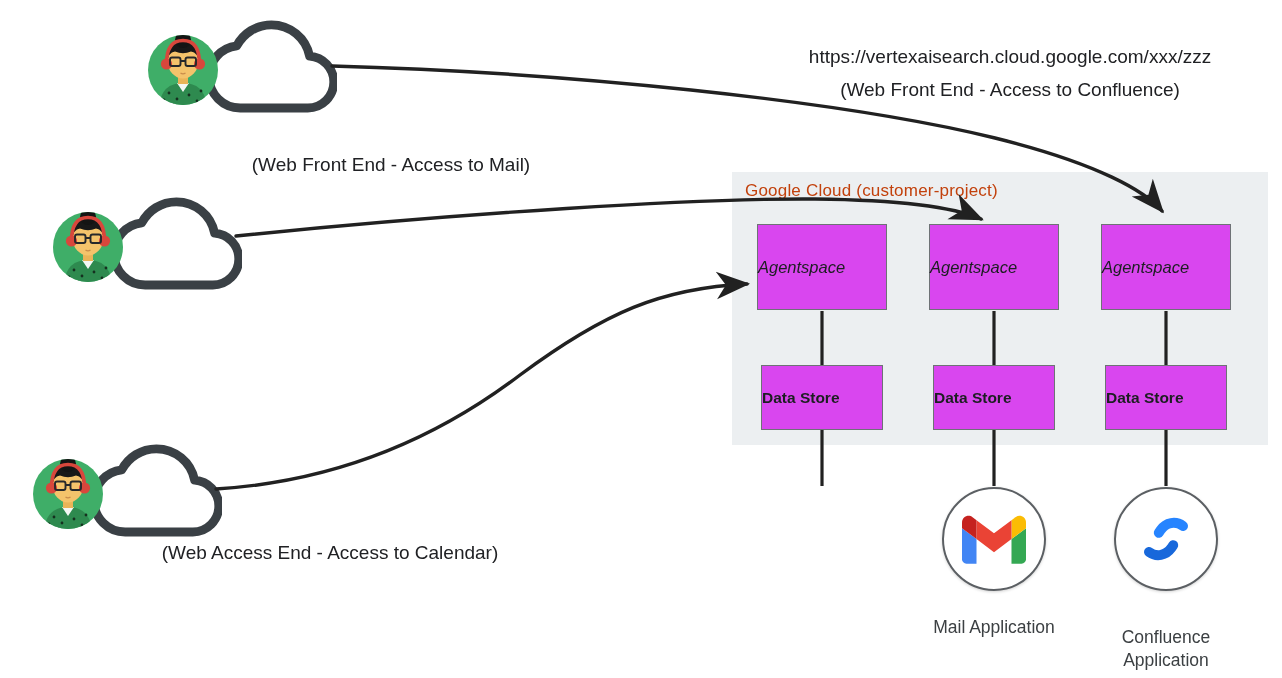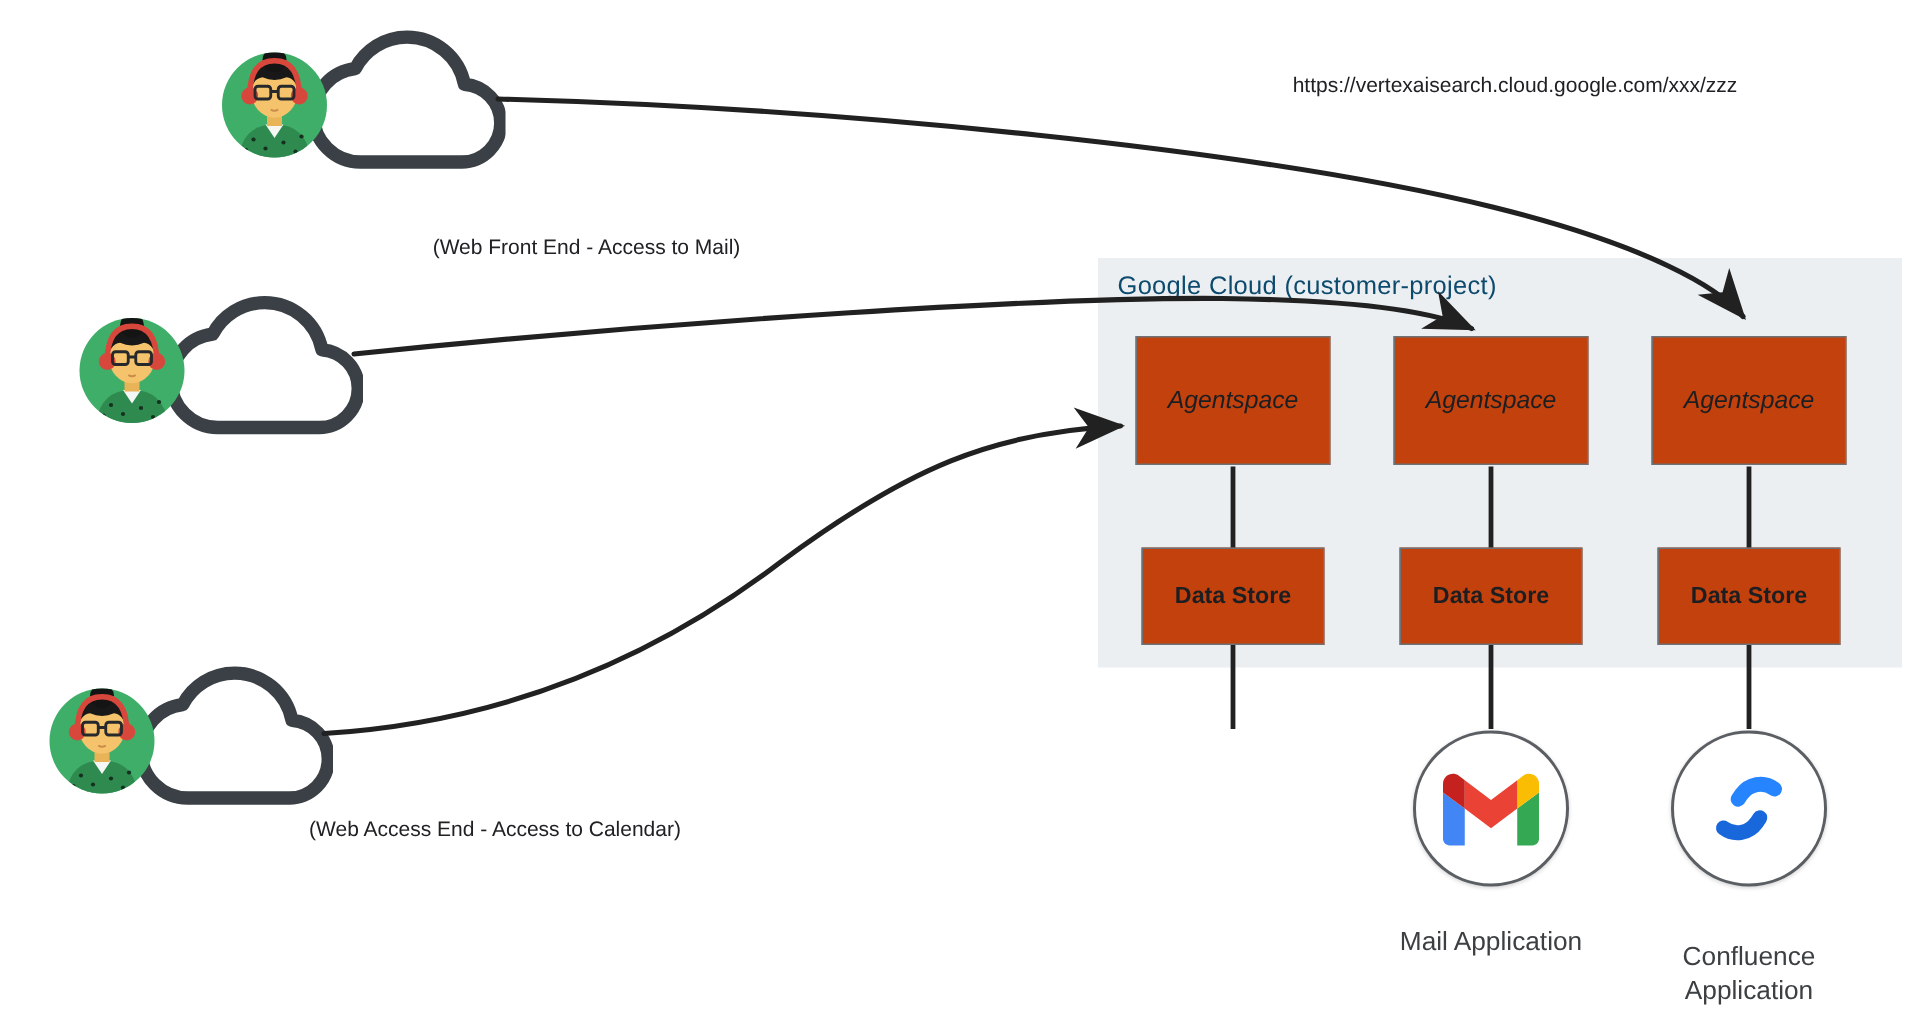--- a/index.html
+++ b/index.html
@@ -1,32 +1,32 @@
 <!DOCTYPE html>
 <html><head>
 <meta charset="utf-8">
 <style>
   html,body{margin:0;padding:0;background:#fff;}
   .stage{position:relative;width:1282px;height:678px;background:#fff;overflow:hidden;
          font-family:"Liberation Sans",sans-serif;color:#202124;}
   .abs{position:absolute;}
   
   .panel{left:732px;top:172px;width:536px;height:273px;background:#ECEFF1;}
-  .panel-title{left:745px;top:181px;font-size:17px;color:#0c4a6e;letter-spacing:.2px;}
+  .panel-title{left:745px;top:181px;font-size:17px;color:#c2410c;letter-spacing:.2px;}
   
-  .box{background:#c2410c;border:1.5px solid #6E7276;display:flex;align-items:center;justify-content:center;box-sizing:border-box;}
+  .box{background:#d946ef;border:1.5px solid #6E7276;display:flex;align-items:center;box-sizing:border-box;}
   .agent{top:224px;width:130px;height:86px;font-style:italic;font-size:16.5px;color:#1c1e21;}
   .dstore{top:365px;width:122px;height:65px;font-size:15.5px;color:#1c1e21;font-weight:bold;}
   
   .appcircle{width:104px;height:104px;border-radius:50%;background:#fff;border:2px solid #5b5f63;
              display:flex;align-items:center;justify-content:center;top:487px;
              box-shadow:0 1px 3px rgba(0,0,0,.18);box-sizing:border-box;}
   .applabel{width:132px;text-align:center;font-size:17.5px;line-height:23px;color:#3C4043;}
   
-  .urlblock{width:464px;text-align:center;font-size:14px;line-height:33px;color:#202124;}
+  .urlblock{width:464px;text-align:center;font-size:19px;line-height:33px;color:#202124;}
   svg.overlay{left:0;top:0;pointer-events:none;}
 </style>
 </head>
 <body>
 
 <div class="stage">
 
   <svg width="0" height="0" style="position:absolute" aria-hidden="true">
     <defs>
       <clipPath id="avclip">
@@ -107,20 +107,21 @@
       <path d="M45 15 C37.5 9.5 28 11.5 22.8 18.8 L20.8 21.8" fill="none" stroke="#2684FF" stroke-width="10" stroke-linecap="round"></path>
       <path d="M11 41 C18.5 46.5 28 44.5 33.2 37.2 L35.2 34.2" fill="none" stroke="#1868DB" stroke-width="10" stroke-linecap="round"></path>
     </svg>
   </div>
 
   <div class="abs applabel" style="left:928px;top:616px">Mail Application</div>
   <div class="abs applabel" style="left:1100px;top:626px">Confluence Application</div>
 
   <div class="abs urlblock" style="left:778px;top:40px">
     <div>https://vertexaisearch.cloud.google.com/xxx/zzz</div>
+    <div>(Web Front End - Access to Confluence)</div>
   </div>
   <div class="abs urlblock" style="left:159px;top:148px">
     <div>(Web Front End - Access to Mail)</div>
   </div>
   <div class="abs urlblock" style="left:98px;top:536px">
     <div>(Web Access End - Access to Calendar)</div>
   </div>
 
   <svg class="abs" style="left:147px;top:15px" width="190" height="110">
       <use href="#user-figure"></use>

